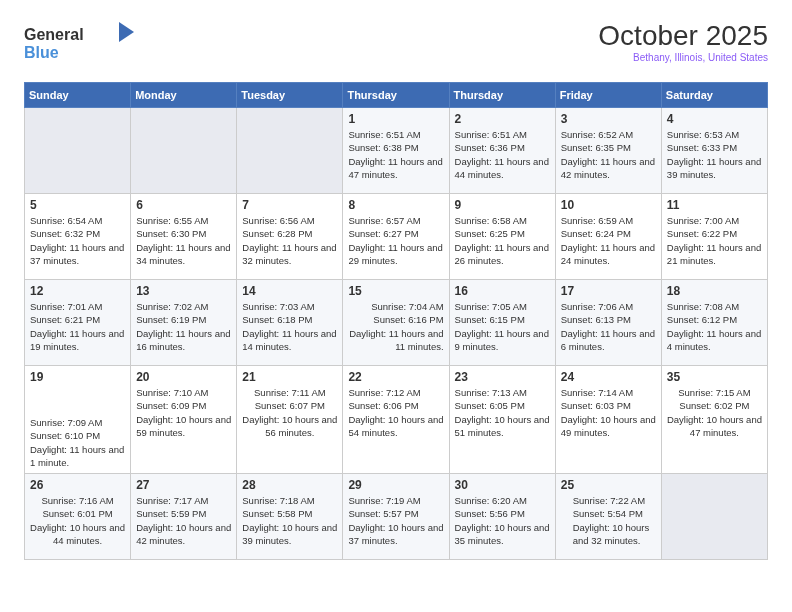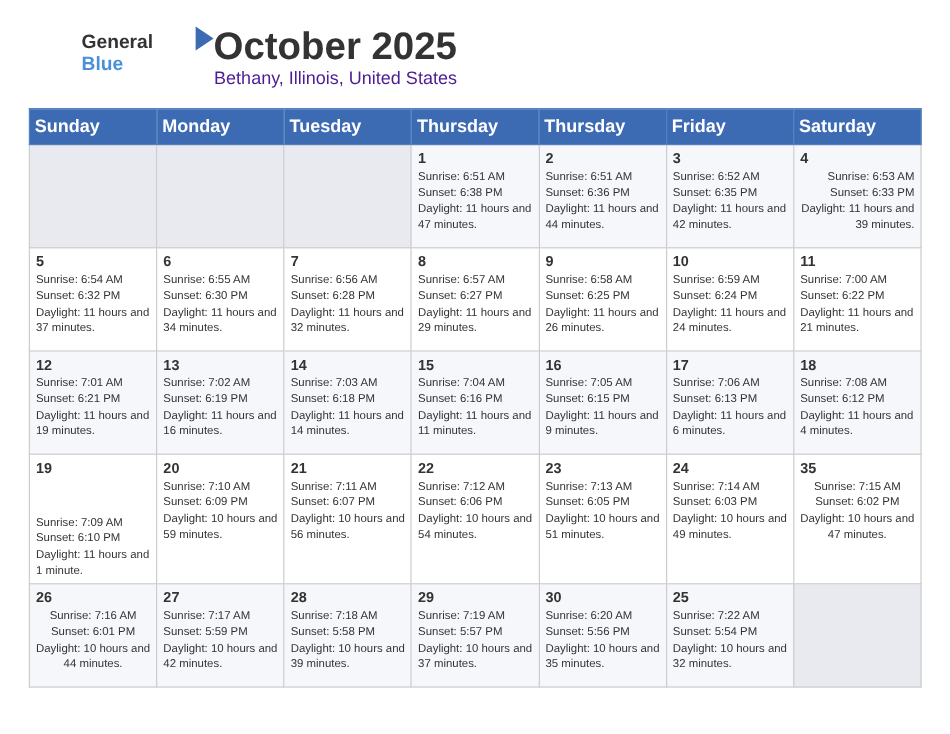--- a/index.html
+++ b/index.html
@@ -5,51 +5,50 @@
     * { box-sizing: border-box; margin: 0; padding: 0; }
     body {
       font-family: Arial, sans-serif;
       background: #fff;
       width: 792px;
       min-height: 612px;
       padding: 20px 24px;
     }
     .header-area {
       display: flex;
-      justify-content: flex-start;
+      justify-content: space-between;
       align-items: flex-start;
       margin-bottom: 16px;
-      margin-left: 44px;
     }
     .logo {
       display: flex;
       align-items: center;
       gap: 4px;
     }
     .title-area {
       text-align: right;
     }
     .calendar-title {
-      font-size: 32px;
-      font-weight: bold;
+      font-size: 28px;
+      font-weight: normal;
       color: #333;
     }
     .calendar-subtitle {
-      font-size: 15px;
-      color: #4c1d95;
+      font-size: 10px;
+      color: #8b5cf6;
     }
     table {
       width: 100%;
       border-collapse: collapse;
       table-layout: fixed;
     }
     thead tr th {
       background-color: #3d6bb3;
       color: #fff;
-      font-size: 15px;
+      font-size: 11px;
       font-weight: bold;
       padding: 6px 4px;
       text-align: left;
       border: 1px solid #5580c0;
     }
     tbody tr td {
       vertical-align: top;
       border: 1px solid #ccc;
       padding: 4px 5px;
       font-size: 10px;
@@ -128,21 +127,21 @@
 Daylight: 11 hours and 44 minutes.</div>
         </td>
         <td>
           <div class="day-number">3</div>
           <div class="day-info" style="white-space: pre-line;">Sunrise: 6:52 AM
 Sunset: 6:35 PM
 Daylight: 11 hours and 42 minutes.</div>
         </td>
         <td>
           <div class="day-number">4</div>
-          <div class="day-info" style="white-space: pre-line; text-align: right;">Sunrise: 6:53 AM
+          <div class="day-info" style="white-space: pre-line;">Sunrise: 6:53 AM
 Sunset: 6:33 PM
 Daylight: 11 hours and 39 minutes.</div>
         </td>
       </tr>
       <tr>
         <td>
           <div class="day-number">5</div>
           <div class="day-info" style="white-space: pre-line;">Sunrise: 6:54 AM
 Sunset: 6:32 PM
 Daylight: 11 hours and 37 minutes.</div>
@@ -198,21 +197,21 @@
 Daylight: 11 hours and 16 minutes.</div>
         </td>
         <td>
           <div class="day-number">14</div>
           <div class="day-info" style="white-space: pre-line;">Sunrise: 7:03 AM
 Sunset: 6:18 PM
 Daylight: 11 hours and 14 minutes.</div>
         </td>
         <td>
           <div class="day-number">15</div>
-          <div class="day-info" style="white-space: pre-line;">Sunrise: 7:04 AM
+          <div class="day-info" style="white-space: pre-line; text-align: right;">Sunrise: 7:04 AM
 Sunset: 6:16 PM
 Daylight: 11 hours and 11 minutes.</div>
         </td>
         <td>
           <div class="day-number">16</div>
           <div class="day-info" style="white-space: pre-line;">Sunrise: 7:05 AM
 Sunset: 6:15 PM
 Daylight: 11 hours and 9 minutes.</div>
         </td>
         <td>
@@ -236,21 +235,21 @@
 Daylight: 11 hours and 1 minute.</div>
         </td>
         <td>
           <div class="day-number">20</div>
           <div class="day-info" style="white-space: pre-line;">Sunrise: 7:10 AM
 Sunset: 6:09 PM
 Daylight: 10 hours and 59 minutes.</div>
         </td>
         <td>
           <div class="day-number">21</div>
-          <div class="day-info" style="white-space: pre-line;">Sunrise: 7:11 AM
+          <div class="day-info" style="white-space: pre-line; text-align: center;">Sunrise: 7:11 AM
 Sunset: 6:07 PM
 Daylight: 10 hours and 56 minutes.</div>
         </td>
         <td>
           <div class="day-number">22</div>
           <div class="day-info" style="white-space: pre-line;">Sunrise: 7:12 AM
 Sunset: 6:06 PM
 Daylight: 10 hours and 54 minutes.</div>
         </td>
         <td>
@@ -298,20 +297,20 @@
 Daylight: 10 hours and 37 minutes.</div>
         </td>
         <td>
           <div class="day-number">30</div>
           <div class="day-info" style="white-space: pre-line;">Sunrise: 6:20 AM
 Sunset: 5:56 PM
 Daylight: 10 hours and 35 minutes.</div>
         </td>
         <td>
           <div class="day-number">25</div>
-          <div class="day-info" style="white-space: pre-line;">Sunrise: 7:22 AM
+          <div class="day-info" style="white-space: pre-line; margin-left: 12px;">Sunrise: 7:22 AM
 Sunset: 5:54 PM
 Daylight: 10 hours and 32 minutes.</div>
         </td>
         <td class="empty-cell"></td>
       </tr>
     </tbody>
 </table>
 
 </body></html>

